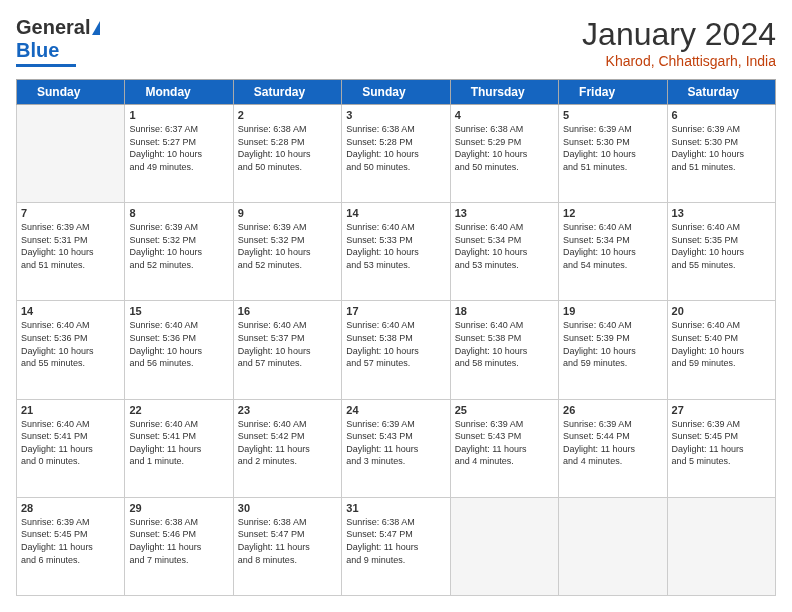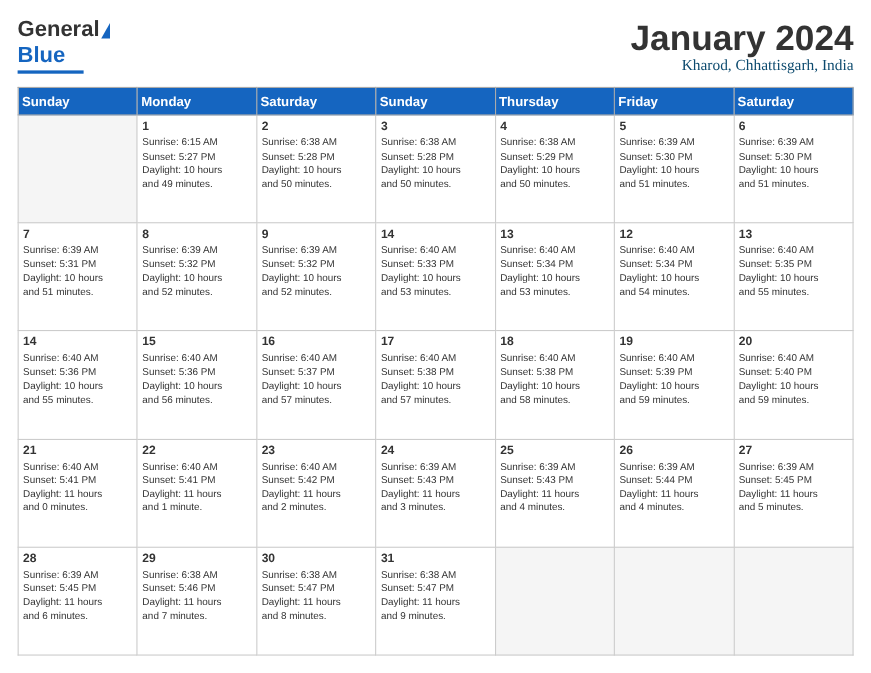--- a/index.html
+++ b/index.html
@@ -42,41 +42,40 @@
       width: 60px;
       height: 3px;
       background: #1565c0;
       margin-top: 2px;
     }
     .title-area {
       text-align: right;
     }
     .month-title {
       font-size: 32px;
-      font-weight: bold;
+      font-weight: normal;
       color: #333;
     }
     .location {
       font-size: 14px;
-      color: #0c4a6e;
-      font-family: Liberation Serif, serif;
+      color: #c2410c;
     }
     .calendar {
       flex: 1;
       border: 1px solid #ccc;
       border-collapse: collapse;
       width: 100%;
       table-layout: fixed;
     }
     .calendar th {
       background: #1565c0;
       color: #fff;
       font-size: 12px;
       font-weight: bold;
-      padding: 5px 3px;
+      padding: 5px 20px;
       border: 1px solid #aaa;
       text-align: left;
     }
     .calendar td {
       vertical-align: top;
       border: 1px solid #ccc;
       padding: 4px 4px;
       font-size: 9.5px;
       color: #333;
       height: 80px;
@@ -128,21 +127,21 @@
           <th>Thursday</th>
           <th>Friday</th>
           <th>Saturday</th>
         </tr>
     </thead>
     <tbody id="calendar-body">
     <tr>
           <td class="empty"></td>
           <td>
             <span class="day-num">1</span>
-            <div class="day-info" style="white-space: pre-line;">Sunrise: 6:15 AM
+            <div class="day-info" style="white-space: pre-line;">Sunrise: 6:37 AM
 Sunset: 5:27 PM
 Daylight: 10 hours
 and 49 minutes.</div>
           </td>
           <td>
             <span class="day-num">2</span>
             <div class="day-info" style="white-space: pre-line;">Sunrise: 6:38 AM
 Sunset: 5:28 PM
 Daylight: 10 hours
 and 50 minutes.</div>

